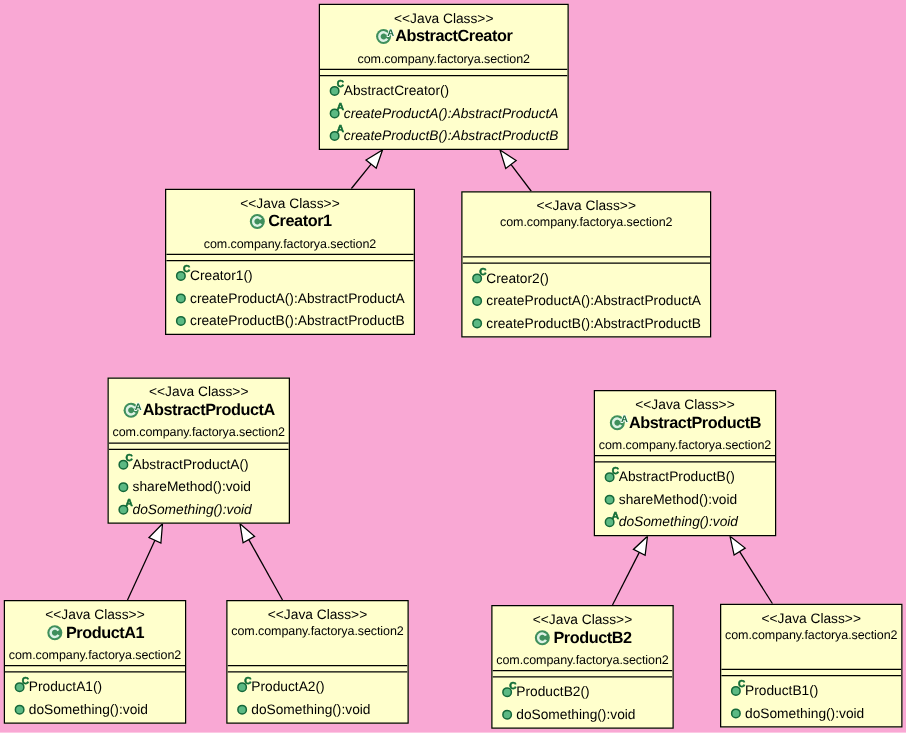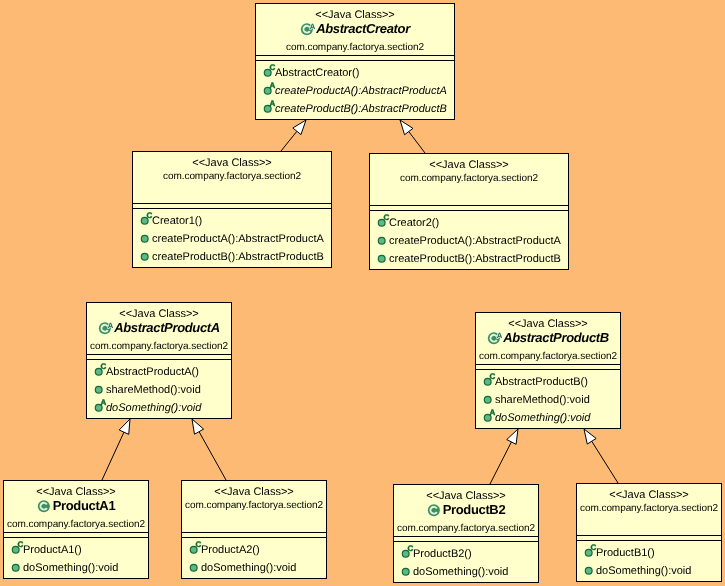--- a/index.html
+++ b/index.html
@@ -1,28 +1,28 @@
 <!DOCTYPE html>
 <html><head>
 <meta charset="utf-8">
 <title>Abstract Factory UML class diagram</title>
 <style>
   html,body{margin:0;padding:0;background:#ffffff;}
   body{width:725px;height:586px;overflow:hidden;
        font-family:"Liberation Sans",sans-serif;
        text-rendering:geometricPrecision;-webkit-font-smoothing:none;}
-  #canvas{position:relative;width:725px;height:586px;background:#fdba74;}
+  #canvas{position:relative;width:725px;height:586px;background:#f9a8d4;}
   .uml{position:absolute;box-sizing:border-box;border:1px solid #000000;
        background:#ffffcc;overflow:hidden;}
   .hdr{text-align:center;height:51px;box-sizing:border-box;}
   .stereo{font-size:11px;line-height:16px;color:#000000;height:18px;
           padding-top:3px;box-sizing:border-box;}
   .nmline{height:19px;display:flex;align-items:flex-start;justify-content:center;}
   .cname{font-size:13px;font-weight:bold;color:#000000;margin-left:0;line-height:14px;letter-spacing:-0.35px;}
-  .cname.it{font-style:italic;}
+  .cname.it{}
   .pkg{font-size:10px;line-height:13px;color:#000000;height:14px;letter-spacing:-0.07px;}
   .attrband{height:4px;border-top:1px solid #000000;border-bottom:1px solid #000000;
             box-sizing:content-box;}
   .ops{padding-top:3px;}
   .op{font-size:11px;height:18px;white-space:nowrap;color:#000000;
       display:flex;align-items:center;padding-left:4px;}
   .op.it .optxt{font-style:italic;}
   .optxt{margin-left:0;}
   .cicon,.micon{flex:0 0 auto;overflow:visible;}
   svg.edges{position:absolute;left:0;top:0;width:725px;height:586px;pointer-events:none;}
@@ -91,20 +91,27 @@
             <circle cx="7.7" cy="8.7" r="3.4" fill="#5cb983" stroke="#15683a" stroke-width="1.2"></circle>
             <text x="9.4" y="5.9" font-size="8" font-weight="bold" fill="#0f6b34" stroke="#0f6b34" stroke-width="0.45" font-family="&quot;Liberation Sans&quot;,sans-serif">A</text>
           </svg>
           <span class="optxt">createProductB():AbstractProductB</span>
         </div>
     </div>
   </div>
   <div class="uml" style="left:132px;top:151px;width:200px;height:117px">
     <div class="hdr">
       <div class="stereo">&lt;&lt;Java Class&gt;&gt;</div>
+      <div class="nmline">
+          <svg class="cicon" width="16" height="19" viewBox="0 0 16 19">
+            <circle cx="6.85" cy="7.2" r="6.0" fill="#3f8f5c"></circle>
+            <path d="M10.62 5.03 A4.35 4.35 0 1 0 10.62 9.38 L8.89 8.38 A2.35 2.35 0 1 1 8.89 6.03 Z" fill="#ddf2e4"></path>
+          </svg>
+          <span class="cname">Creator1</span>
+        </div>
       <div class="pkg">com.company.factorya.section2</div>
     </div>
     <div class="attrband"></div>
     <div class="ops">
       <div class="op">
           <svg class="micon" width="15" height="18" viewBox="0 0 15 18">
             <circle cx="7.7" cy="8.7" r="3.4" fill="#5cb983" stroke="#15683a" stroke-width="1.2"></circle>
             <text x="9.4" y="5.9" font-size="8" font-weight="bold" fill="#0f6b34" stroke="#0f6b34" stroke-width="0.45" font-family="&quot;Liberation Sans&quot;,sans-serif">C</text>
           </svg>
           <span class="optxt">Creator1()</span>

